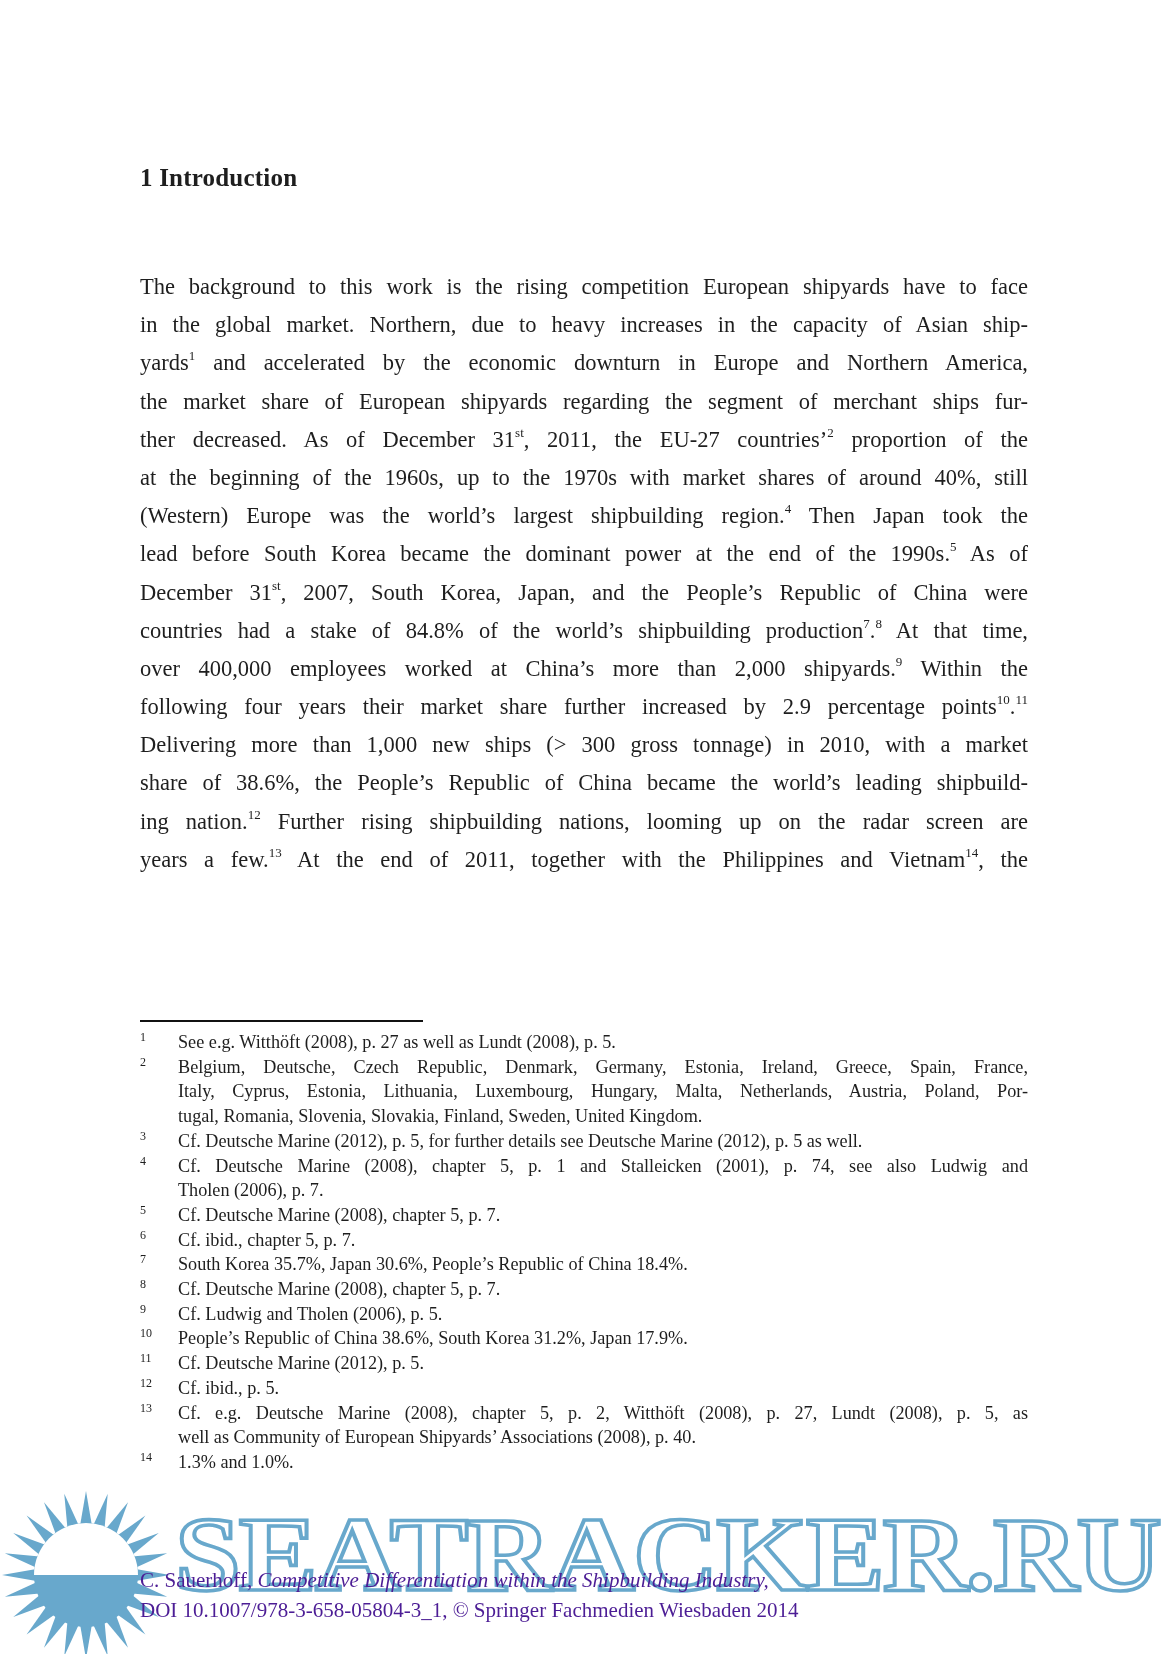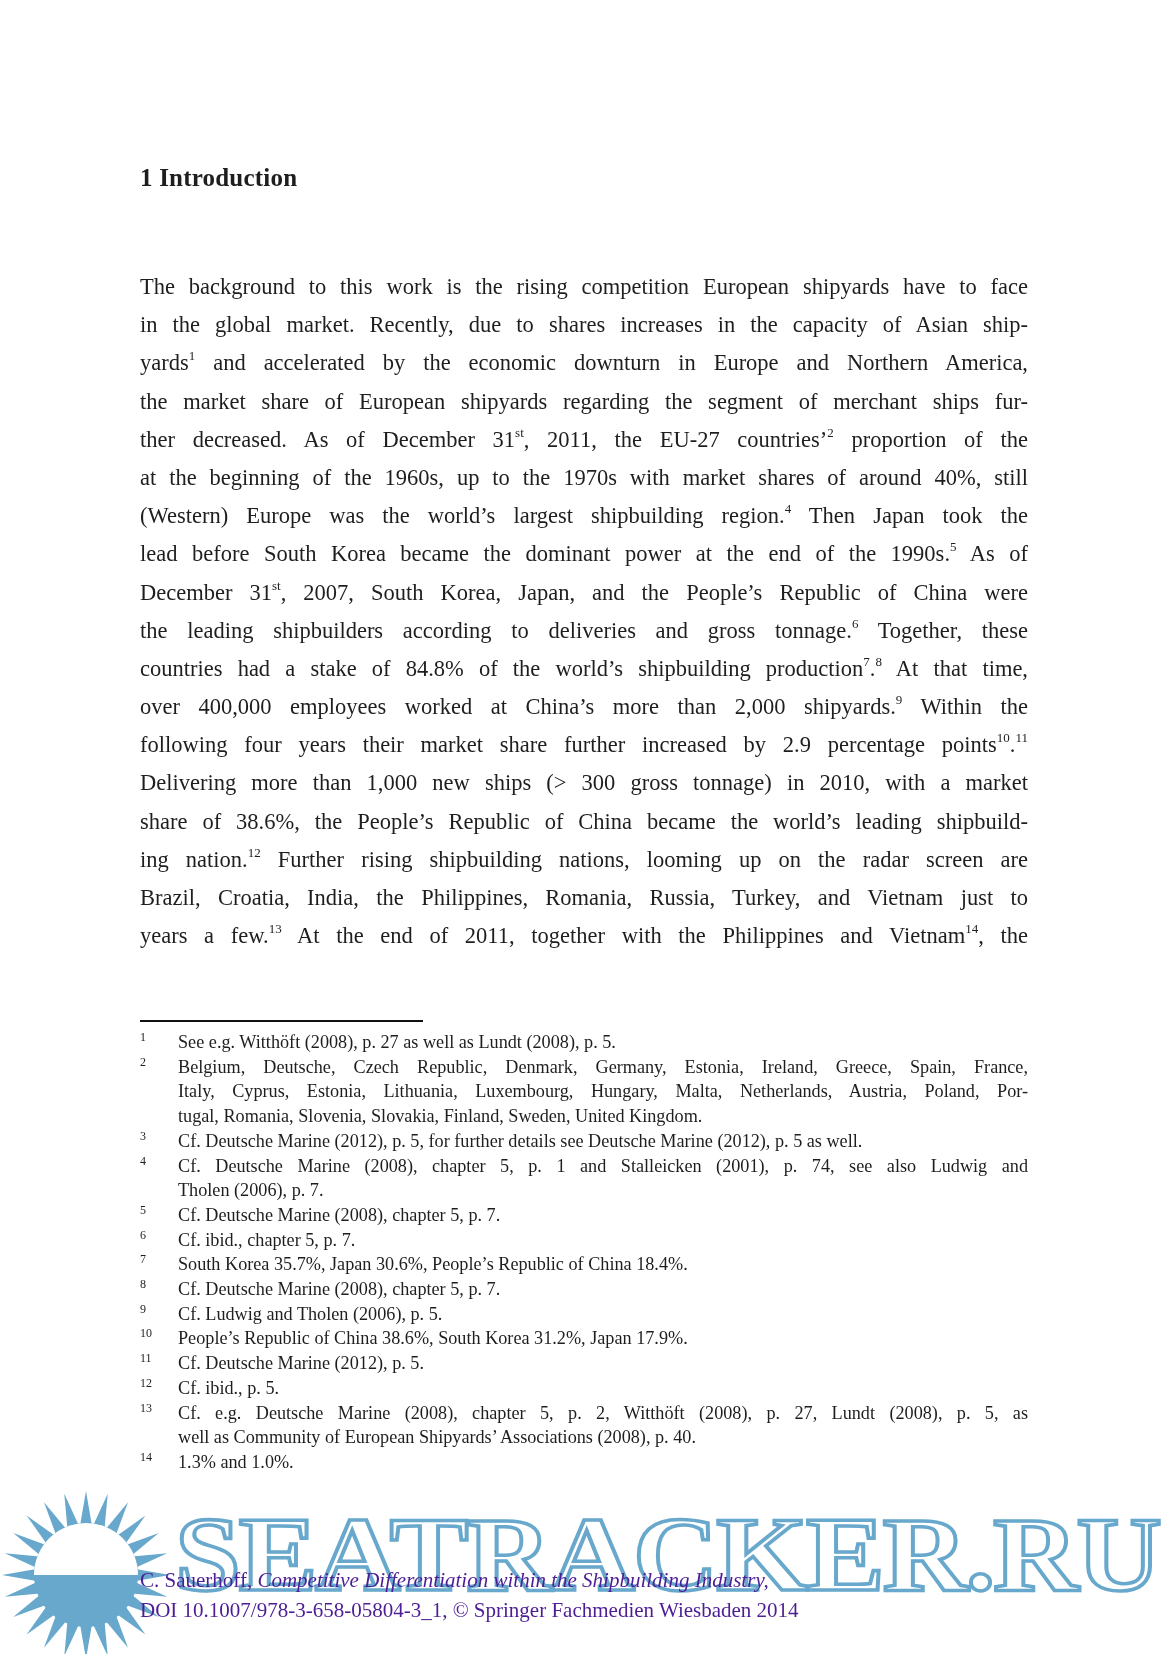--- a/index.html
+++ b/index.html
@@ -24,36 +24,34 @@
 </style>
 </head>
 <body>
 
 <div class="page">
 
   <div class="heading">1 Introduction</div>
 
   <div class="body-text" id="body-text">
       <span class="body-line"><span>The background to this work is the rising competition European shipyards have to face</span></span>
-      <span class="body-line"><span>in the global market. Recently, due to shares increases in the capacity of Asian ship-</span></span>
+      <span class="body-line"><span>in the global market. Northern, due to heavy increases in the capacity of Asian ship-</span></span>
       <span class="body-line"><span>yards</span><sup>1</sup><span> and accelerated by the economic downturn in Europe and Northern America,</span></span>
       <span class="body-line"><span>the market share of European shipyards regarding the segment of merchant ships fur-</span></span>
       <span class="body-line"><span>ther decreased. As of December 31</span><sup>st</sup><span>, 2011, the EU-27 countries’</span><sup>2</sup><span> proportion of the</span></span>
       <span class="body-line"><span>at the beginning of the 1960s, up to the 1970s with market shares of around 40%, still</span></span>
       <span class="body-line"><span>(Western) Europe was the world’s largest shipbuilding region.</span><sup>4</sup><span> Then Japan took the</span></span>
       <span class="body-line"><span>lead before South Korea became the dominant power at the end of the 1990s.</span><sup>5</sup><span> As of</span></span>
       <span class="body-line"><span>December 31</span><sup>st</sup><span>, 2007, South Korea, Japan, and the People’s Republic of China were</span></span>
-      <span class="body-line"><span>the leading shipbuilders according to deliveries and gross tonnage.</span><sup>6</sup><span> Together, these</span></span>
       <span class="body-line"><span>countries had a stake of 84.8% of the world’s shipbuilding production</span><sup>7</sup><span>.</span><sup>8</sup><span> At that time,</span></span>
       <span class="body-line"><span>over 400,000 employees worked at China’s more than 2,000 shipyards.</span><sup>9</sup><span> Within the</span></span>
       <span class="body-line"><span>following four years their market share further increased by 2.9 percentage points</span><sup>10</sup><span>.</span><sup>11</sup><span></span></span>
       <span class="body-line"><span>Delivering more than 1,000 new ships (&gt; 300 gross tonnage) in 2010, with a market</span></span>
       <span class="body-line"><span>share of 38.6%, the People’s Republic of China became the world’s leading shipbuild-</span></span>
       <span class="body-line"><span>ing nation.</span><sup>12</sup><span> Further rising shipbuilding nations, looming up on the radar screen are</span></span>
-      <span class="body-line"><span>Brazil, Croatia, India, the Philippines, Romania, Russia, Turkey, and Vietnam just to</span></span>
       <span class="body-line"><span>years a few.</span><sup>13</sup><span> At the end of 2011, together with the Philippines and Vietnam</span><sup>14</sup><span>, the</span></span>
     </div>
 
   <div class="fn-rule"></div>
 
   <div class="footnotes" id="footnotes">
       <div class="fn">
         <span class="fn-num">1</span>
         <span class="fn-text">
           <span class="fn-line left">See e.g. Witthöft (2008), p. 27 as well as Lundt (2008), p. 5.</span>

